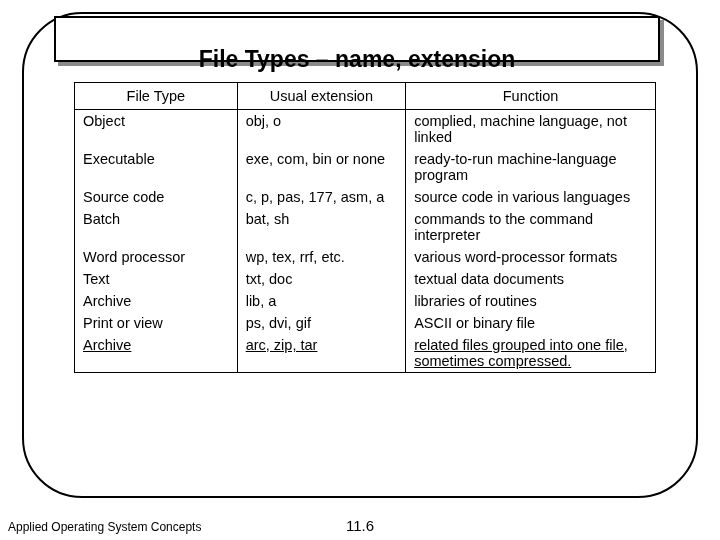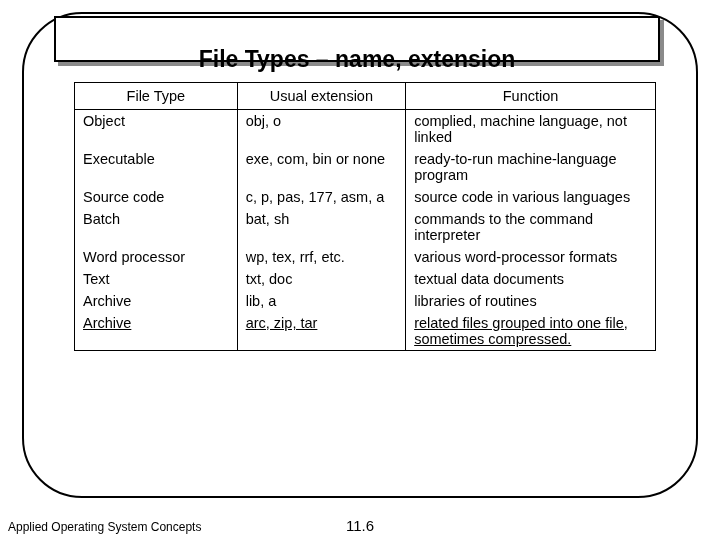--- a/index.html
+++ b/index.html
@@ -151,20 +151,25 @@
         <td>Text</td>
         <td>txt, doc</td>
         <td>textual data documents</td>
       </tr>
       <tr>
         <td>Archive</td>
         <td>lib, a</td>
         <td>libraries of routines</td>
       </tr>
       <tr>
+        <td>Print or view</td>
+        <td>ps, dvi, gif</td>
+        <td>ASCII or binary file</td>
+      </tr>
+      <tr>
         <td>Archive</td>
         <td>arc, zip, tar</td>
         <td>related files grouped into one file, sometimes compressed.</td>
       </tr>
     </tbody>
   </table>
 </div>
 
 <div class="footer-left">Applied Operating System Concepts</div>
 <div class="footer-center">11.6</div>

